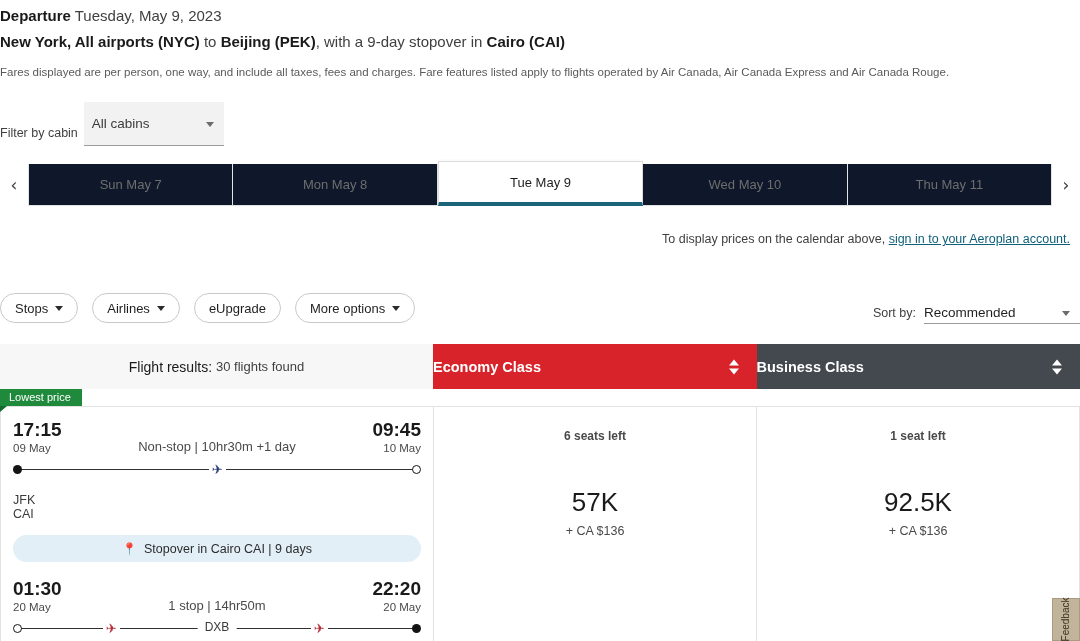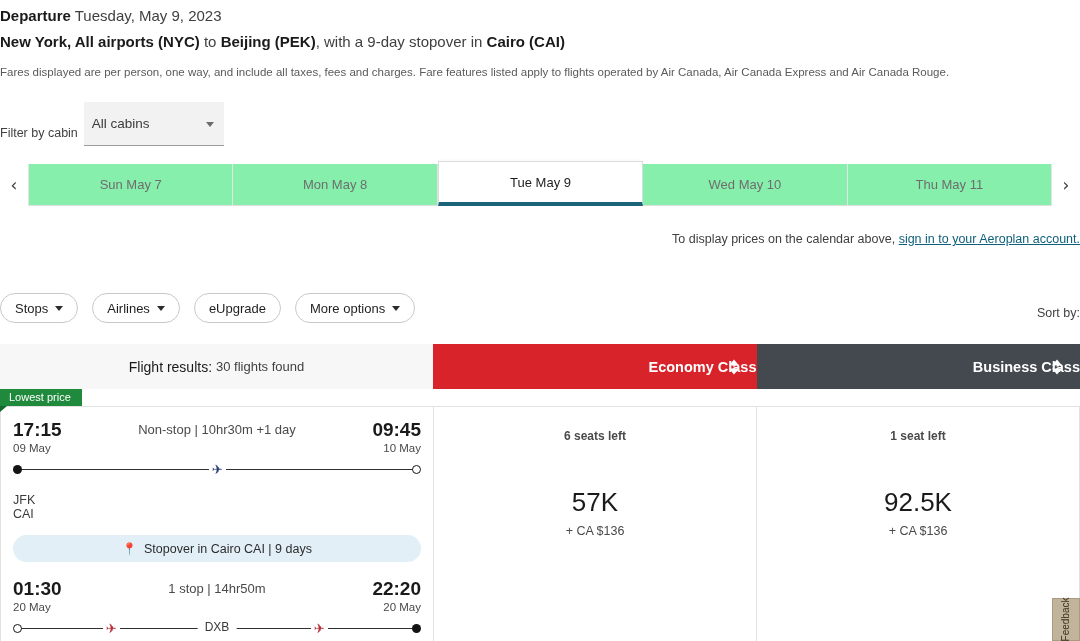--- a/index.html
+++ b/index.html
@@ -71,40 +71,41 @@
     font-size: 17px; color: #3f3f3f;
     background: #ffffff;
     cursor: pointer;
     font-family: "DejaVu Sans", sans-serif;
   }
   .dtabs { flex: 1; display: flex; align-items: stretch; }
   .dtab {
     flex: 1;
     display: flex; align-items: center; justify-content: center;
     font-size: 13px; color: #6e6e6e;
-    background: #86efac;
+    background: #0f172a;
     border-right: 1px solid #e4e4e4;
     border-bottom: 1px solid #e0e0e0;
     cursor: pointer;
     position: relative;
   }
   .dtab:first-child { border-left: 1px solid #e4e4e4; }
   .dtab.active {
     background: #ffffff;
     color: #1d1d1d;
     font-weight: normal;
     border: 1px solid #dcdcdc;
     border-bottom: 4px solid #1b6377;
     margin-top: -3px;
     box-shadow: 0 -1px 2px rgba(0,0,0,0.04);
   }
   .signin-row {
     margin-top: 26px;
     text-align: right;
     font-size: 12.5px; color: #3f3f3f;
+    padding-right: 10px;
   }
   .signin-row a { color: #0e5f7a; text-decoration: underline; }
 
   
   .chips-row {
     margin-top: 46px;
     display: flex; align-items: center;
     height: 32px;
     position: relative;
   }
@@ -150,21 +151,21 @@
   }
   .res-head .left {
     flex: 0 0 433px;
     background: #f7f7f7;
     display: flex; align-items: center; justify-content: center;
     font-size: 13px; color: #3f3f3f;
   }
   .res-head .left .b { font-weight: normal; color: #1a1a1a; font-size: 14px; margin-right: 4px; }
   .res-head .col {
     flex: 1;
-    display: flex; align-items: center; justify-content: flex-end;
+    display: flex; align-items: center; justify-content: flex-start;
     color: #fff; font-weight: bold; font-size: 14.5px;
     position: relative;
     cursor: pointer;
   }
   .res-head .col.econ { background: #d8232a; }
   .res-head .col.bus  { background: #43494f; }
   .sort-arrows {
     position: absolute; right: 18px; top: 50%;
     transform: translateY(-50%);
     display: flex; flex-direction: column; align-items: center;
@@ -207,21 +208,21 @@
     background: #fff;
   }
   .itin {
     flex: 0 0 433px;
     border-right: 1px solid #e2e2e2;
     padding: 12px 12px 0 12px;
     position: relative;
   }
   .seg { position: relative; }
   .seg-top {
-    display: flex; align-items: flex-start; justify-content: space-between;
+    display: flex; align-items: flex-end; justify-content: space-between;
   }
   .t-blk { width: 92px; }
   .t-blk.right { text-align: right; }
   .t-time { font-size: 19px; font-weight: bold; color: #1a1a1a; line-height: 22px; }
   .t-date { font-size: 11.5px; color: #4a4a4a; margin-top: 1px; }
   .t-mid {
     flex: 1; text-align: center;
     font-size: 13px; color: #4a4a4a;
     padding-top: 3px;
   }
@@ -366,20 +367,24 @@
       <div class="chip">
         <span>eUpgrade</span>
       </div>
       <div class="chip">
         <span>More options</span>
         <span class="caret"></span>
       </div>
 
       <div class="sortby">
         <div class="lbl">Sort by:</div>
+        <div class="sel">
+          <span class="v">Recommended</span>
+          <span class="caret-sm"></span>
+        </div>
       </div>
     </div>
 
     <div class="res-head">
       <div class="left">
         <span class="b">Flight results:</span>
         <span>30 flights found</span>
       </div>
       <div class="col econ">
         <span>Economy Class</span>

